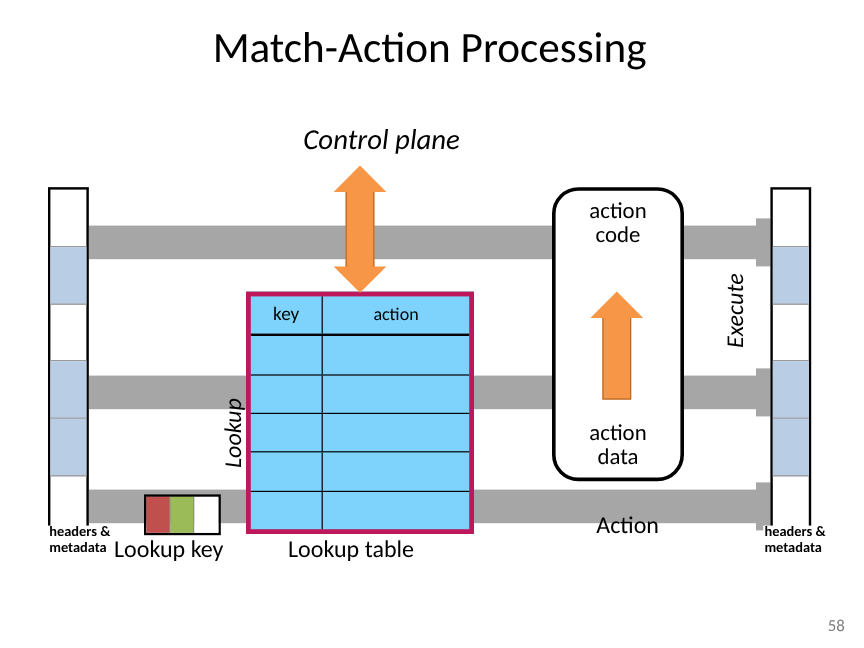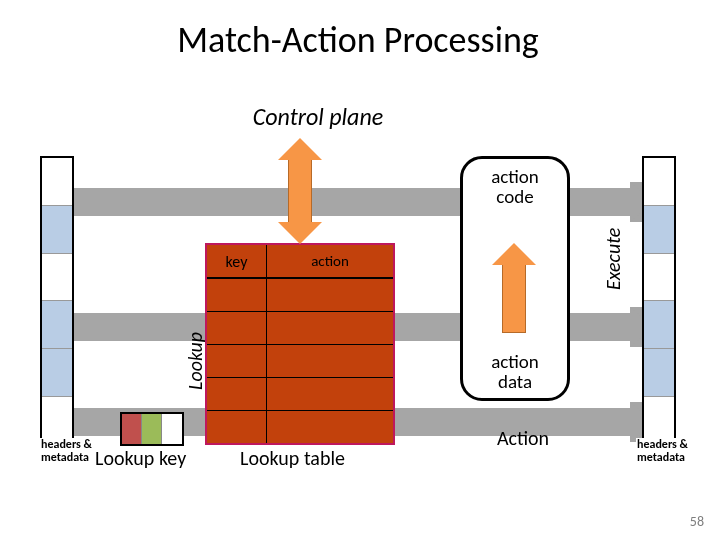--- a/index.html
+++ b/index.html
@@ -64,22 +64,22 @@
   }
   .lookup-mini .mcell {
     width: 20px;
     height: 30px;
     border-right: 1px solid #888;
   }
   .lookup-mini .mcell:last-child { border-right: none; }
   
   .lookup-table {
     position: absolute;
-    border: 2px solid #be185d;
-    background: #c2410c;
+    border: 4px solid #be185d;
+    background: #7dd3fc;
     display: flex;
     flex-direction: column;
   }
   .lookup-table .hrow, .lookup-table .row {
     display: flex;
     flex: 1;
     border-bottom: 1px solid #000;
   }
   .lookup-table .row:last-child { border-bottom: none; }
   .lookup-table .hrow { border-bottom: 2px solid #000; }

